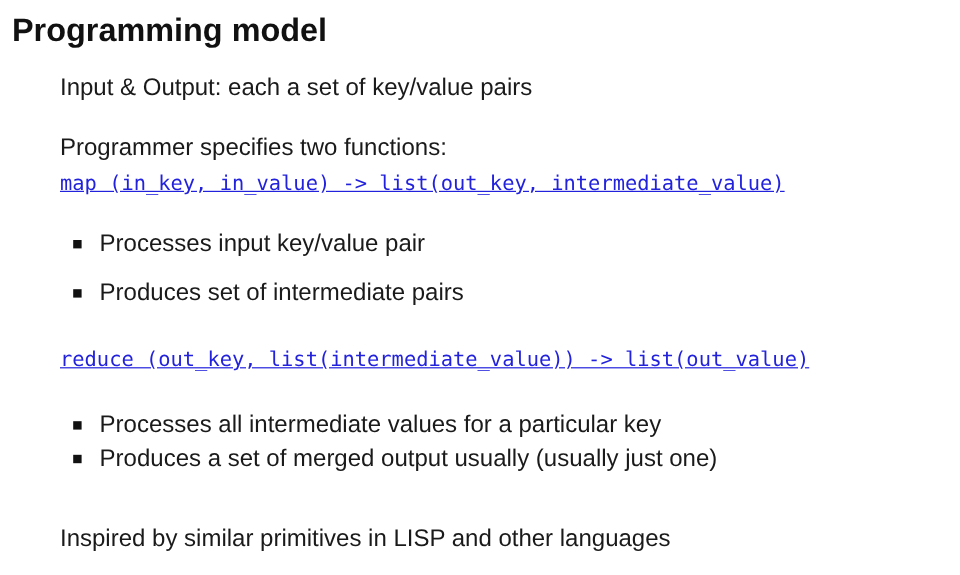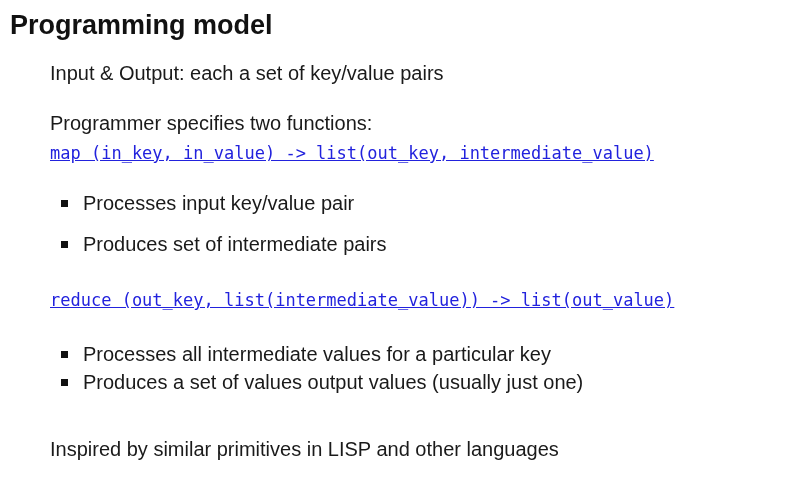--- a/index.html
+++ b/index.html
@@ -85,18 +85,18 @@
 
   <div class="code-line" style="top: 290px;">reduce (out_key, list(intermediate_value)) -&gt; list(out_value)</div>
 
   <div class="bullet-line" style="top: 343px;">
     <span class="bullet-square"></span>
     <span>Processes all intermediate values for a particular key</span>
   </div>
 
   <div class="bullet-line" style="top: 371px;">
     <span class="bullet-square"></span>
-    <span>Produces a set of values output values (usually just one)</span>
+    <span>Produces a set of merged output usually (usually just one)</span>
   </div>
 
   <div class="body-line" style="top: 438px;">Inspired by similar primitives in LISP and other languages</div>
 
 </div>
 
 </body></html>

